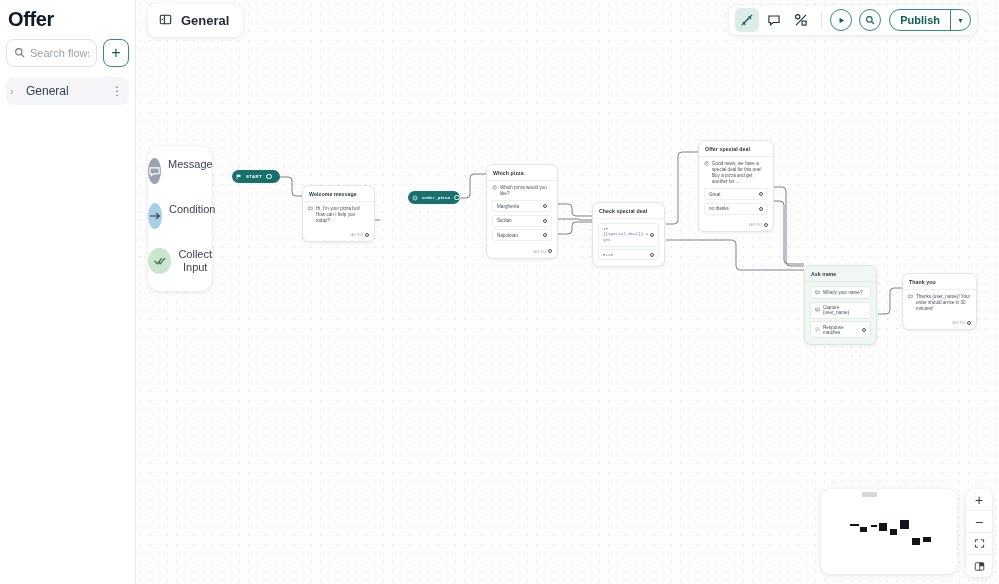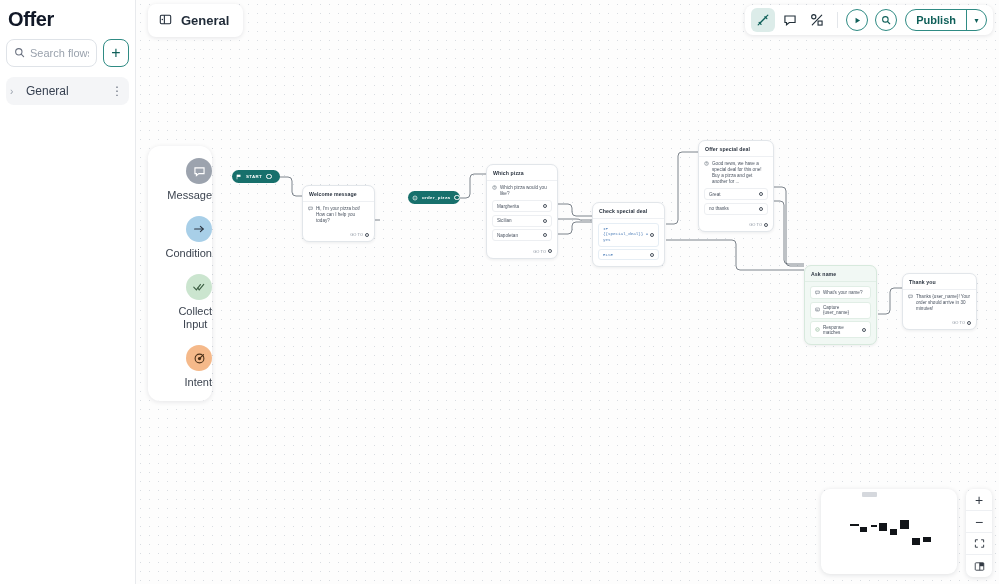--- a/index.html
+++ b/index.html
@@ -82,21 +82,21 @@
   #flow-chip {
     position: absolute; left: 12px; top: 4px;
     height: 33px; background: #fff; border-radius: 8px;
     box-shadow: 0 1px 4px rgba(16,24,40,.10);
     display: flex; align-items: center; gap: 9px;
     padding: 0 14px 0 11px; z-index: 20; cursor: pointer;
   }
   #flow-chip .label { font-size: 13px; font-weight: bold; color: #1f2a37; }
 
   #toolbar {
-    position: absolute; right: 6px; top: 5px;
+    position: absolute; right: 22px; top: 5px;
     height: 30px; background: #fff; border-radius: 8px;
     box-shadow: 0 1px 4px rgba(16,24,40,.10);
     display: flex; align-items: center; gap: 3px;
     padding: 0 6px; z-index: 20;
   }
   .tb-btn {
     width: 24px; height: 24px; border-radius: 6px;
     display: flex; align-items: center; justify-content: center;
     cursor: pointer; color: #0f5f59; background: transparent;
   }
@@ -124,22 +124,22 @@
   }
 
   
   #palette {
     position: absolute; left: 12px; top: 146px;
     width: 64px; background: #fff; border-radius: 12px;
     box-shadow: 0 1px 5px rgba(16,24,40,.10);
     padding: 12px 0 12px 0; z-index: 20;
   }
   .pal-item {
-    display: flex; flex-direction: column; align-items: flex-end;
-    margin-bottom: 14px; cursor: pointer;
+    display: flex; flex-direction: row; align-items: flex-start;
+    margin-bottom: 14px; cursor: pointer; gap: 7px;
   }
   .pal-item:last-child { margin-bottom: 0; }
   .pal-icon {
     width: 26px; height: 26px; border-radius: 50%;
     display: flex; align-items: center; justify-content: center;
     margin-bottom: 5px;
   }
   .pal-label {
     font-size: 11px; color: #3c4450; text-align: center;
     line-height: 13px; max-width: 60px;
@@ -363,30 +363,20 @@
     </div>
     <div class="pal-item">
       <div class="pal-icon" style="background:#cbe5cf;">
         <svg width="14" height="14" viewBox="0 0 16 16" fill="none" stroke="#3b5e42" stroke-width="1.3" stroke-linecap="round">
           <path d="M2 8.2 L5 11.2 L9.6 5.2"></path>
             <path d="M6.6 9.4 L8.2 11.2 L13.4 5"></path>
         </svg>
       </div>
       <div class="pal-label" style="white-space:pre-line;">Collect
 Input</div>
-    </div>
-    <div class="pal-item">
-      <div class="pal-icon" style="background:#f5b98a;">
-        <svg width="13" height="13" viewBox="0 0 16 16" fill="none" stroke="#4a2f17" stroke-width="1.3">
-          <circle cx="8" cy="8" r="5.4"></circle>
-            <circle cx="8" cy="8" r="2" fill="#4a2f17" stroke="none"></circle>
-          <line x1="8" y1="8" x2="13" y2="3.2" stroke-linecap="round"></line>
-        </svg>
-      </div>
-      <div class="pal-label">Intent</div>
     </div>
   </div>
 
   <div class="pill" style="left:96px; top:170px; width:48px;">
     <span class="picon">
       <svg width="6" height="6" viewBox="0 0 12 12" fill="#ffffff">
           <path d="M2 1.4 h7 v4.4 h-7 z"></path>
           <line x1="2" y1="1.4" x2="2" y2="10.6" stroke="#ffffff" stroke-width="1.3"></line>
         </svg>
     </span>

